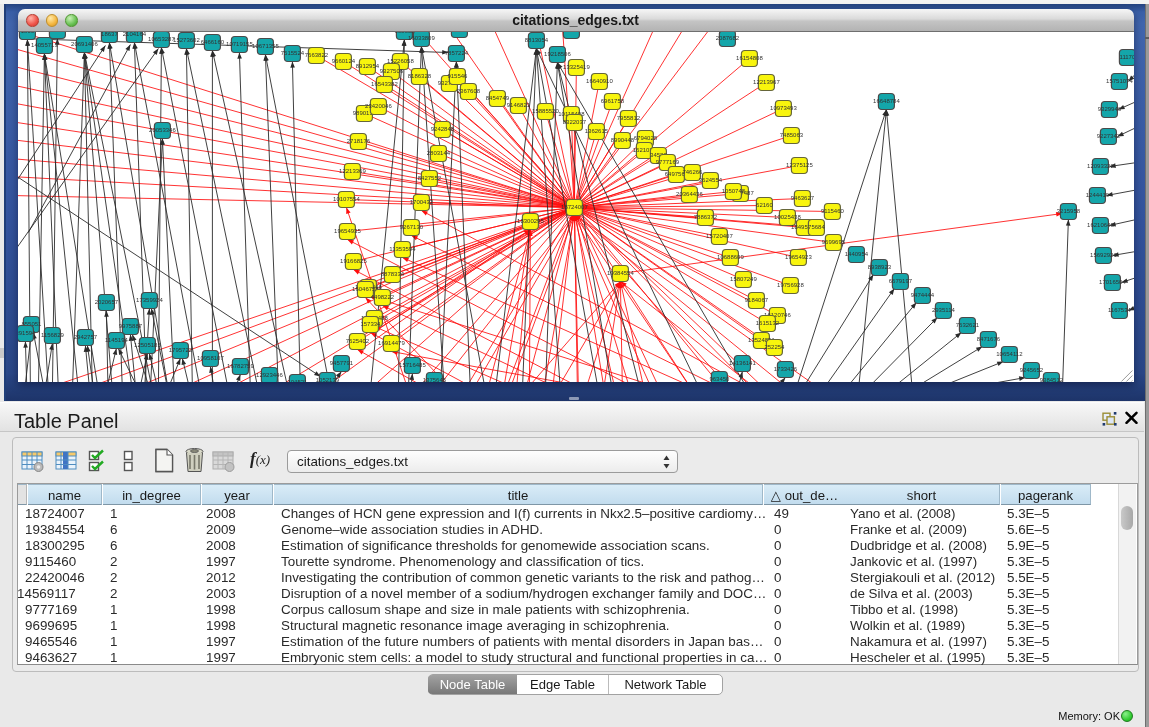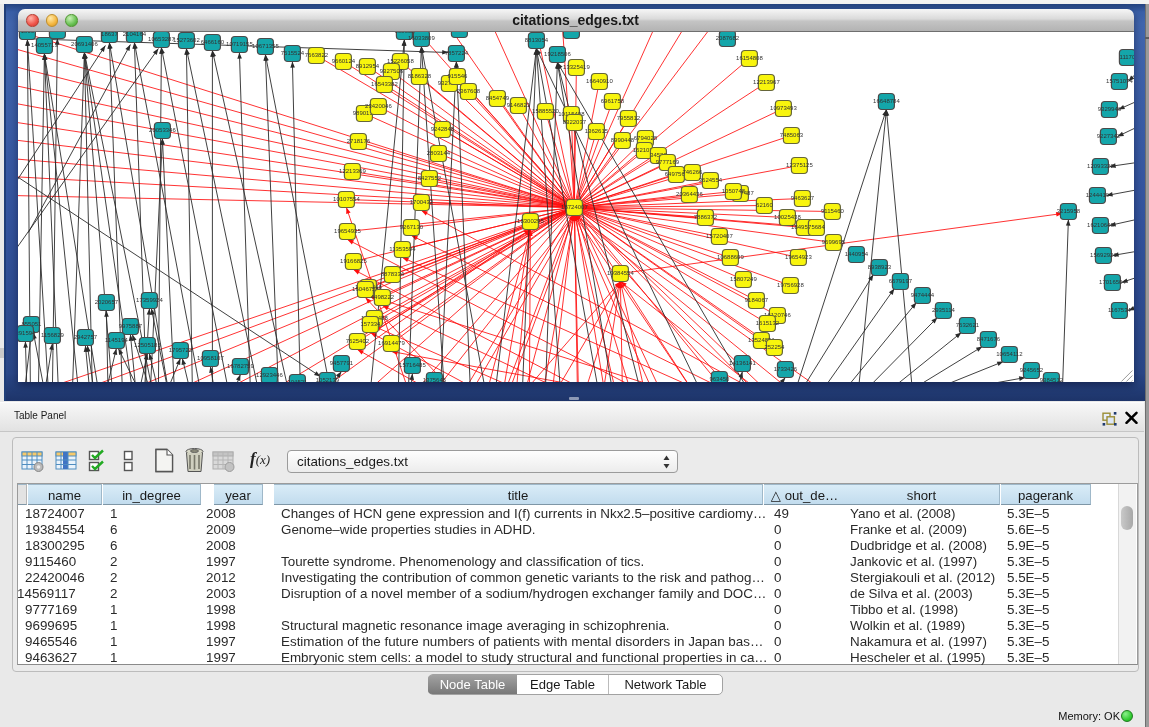--- a/index.html
+++ b/index.html
@@ -785,21 +785,21 @@
 <line x1="1113.4" y1="349.5" x2="1114.4" y2="348.5" stroke="#999" stroke-width="1"></line>
 </svg>
 <div id="titlebar">
   <div class="tl" style="left:8.6px; background:radial-gradient(circle at 35% 30%, #ffb3a7, #f0544a 60%, #c93a2e); border:1px solid #b83c30;"></div>
   <div class="tl" style="left:28.1px; background:radial-gradient(circle at 35% 30%, #ffe9a8, #f4b63f 60%, #d1922a); border:1px solid #c08f2d;"></div>
   <div class="tl" style="left:47.6px; background:radial-gradient(circle at 35% 30%, #c9f0b6, #68c153 60%, #47972f); border:1px solid #519632;"></div>
   <div id="title">citations_edges.txt</div>
 </div>
 <div style="position:absolute;left:0;top:401px;width:1149px;height:326px;background:#e9e9e9"></div>
 <div id="tphead"></div>
-<div class="tp" style="left:14px;top:410px;font-size:10px">Table Panel</div>
+<div class="tp" style="left:14px;top:410px;font-size:20px">Table Panel</div>
 <svg style="position:absolute;left:1102px;top:411px" width="15" height="15" viewBox="0 0 15 15">
  <rect x="1" y="2.2" width="7" height="7" fill="#e8eef8" stroke="#9b8d36" stroke-width="1.4"></rect>
  <rect x="5" y="5.8" width="7.4" height="7.4" fill="#dce6f5" stroke="#9b8d36" stroke-width="1.4"></rect>
  <rect x="11.8" y="1" width="2.6" height="2.6" fill="#1e3a6e"></rect>
  <rect x="0.6" y="12" width="2.6" height="2.6" fill="#1e3a6e"></rect>
  <rect x="12" y="12" width="2.6" height="2.6" fill="#1e3a6e"></rect>
 </svg>
 <svg style="position:absolute;left:1125px;top:411px" width="13" height="13" viewBox="0 0 13 13">
  <path d="M1.5 1.8 L11.5 11.8 M11.5 1.8 L1.5 11.8" stroke="#000" stroke-width="2.5" stroke-linecap="round"></path>
 </svg>
@@ -849,47 +849,48 @@
 <div id="combo">citations_edges.txt
  <svg style="position:absolute;right:7px;top:4px" width="7" height="14" viewBox="0 0 7 14">
   <path d="M3.5 0.5 L6.5 5 H0.5 Z" fill="#333"></path>
       <path d="M3.5 13.5 L0.5 9 H6.5 Z" fill="#333"></path>
  </svg>
 </div>
 <div id="table"></div>
 <div class="hcell" style="left:18px;width:9px;background:#e3e3e3;border-right:1px solid #b5b5b5"></div>
 <div class="hcell" style="left:28px;width:74px">name</div>
 <div class="hcell" style="left:103px;width:98px">in_degree</div>
-<div class="hcell" style="left:214px;width:49px">year</div>
+<div class="hcell" style="left:202px;width:71px">year</div>
 <div class="hcell" style="left:274px;width:489px">title</div>
 <div class="hcell" style="left:764px;width:82px">△ out_de…</div>
 <div class="hcell" style="left:844px;width:156px">short</div>
 <div class="hcell" style="left:1001px;width:90px">pagerank</div>
 <div class="trow" style="top:506px">
 <span style="left:8px">18724007</span>
     <span style="left:93px">1</span>
     <span style="left:189px">2008</span>
 <span style="left:264px;width:488px">Changes of HCN gene expression and I(f) currents in Nkx2.5–positive cardiomyocytes</span>
     <span style="left:757px">49</span>
     <span style="left:833px">Yano et al. (2008)</span>
 <span style="left:990px">5.3E–5</span>
   </div>
 <div class="trow" style="top:522px">
 <span style="left:8px">19384554</span>
     <span style="left:93px">6</span>
     <span style="left:189px">2009</span>
-<span style="left:264px;width:488px">Genome–wide properties studies in ADHD.</span>
+<span style="left:264px;width:488px">Genome–wide association studies in ADHD.</span>
     <span style="left:757px">0</span>
     <span style="left:833px">Franke et al. (2009)</span>
 <span style="left:990px">5.6E–5</span>
   </div>
 <div class="trow" style="top:538px">
 <span style="left:8px">18300295</span>
     <span style="left:93px">6</span>
     <span style="left:189px">2008</span>
+<span style="left:264px;width:488px">Estimation of significance thresholds for genomewide association scans.</span>
     <span style="left:757px">0</span>
     <span style="left:833px">Dudbridge et al. (2008)</span>
 <span style="left:990px">5.9E–5</span>
   </div>
 <div class="trow" style="top:554px">
 <span style="left:8px">9115460</span>
     <span style="left:93px">2</span>
     <span style="left:189px">1997</span>
 <span style="left:264px;width:488px">Tourette syndrome. Phenomenology and classification of tics.</span>
     <span style="left:757px">0</span>
@@ -911,20 +912,21 @@
     <span style="left:189px">2003</span>
 <span style="left:264px;width:488px">Disruption of a novel member of a sodium/hydrogen exchanger family and DOCK…</span>
     <span style="left:757px">0</span>
     <span style="left:833px">de Silva et al. (2003)</span>
 <span style="left:990px">5.3E–5</span>
   </div>
 <div class="trow" style="top:602px">
 <span style="left:8px">9777169</span>
     <span style="left:93px">1</span>
     <span style="left:189px">1998</span>
+<span style="left:264px;width:488px">Corpus callosum shape and size in male patients with schizophrenia.</span>
     <span style="left:757px">0</span>
     <span style="left:833px">Tibbo et al. (1998)</span>
 <span style="left:990px">5.3E–5</span>
   </div>
 <div class="trow" style="top:618px">
 <span style="left:8px">9699695</span>
     <span style="left:93px">1</span>
     <span style="left:189px">1998</span>
 <span style="left:264px;width:488px">Structural magnetic resonance image averaging in schizophrenia.</span>
     <span style="left:757px">0</span>

